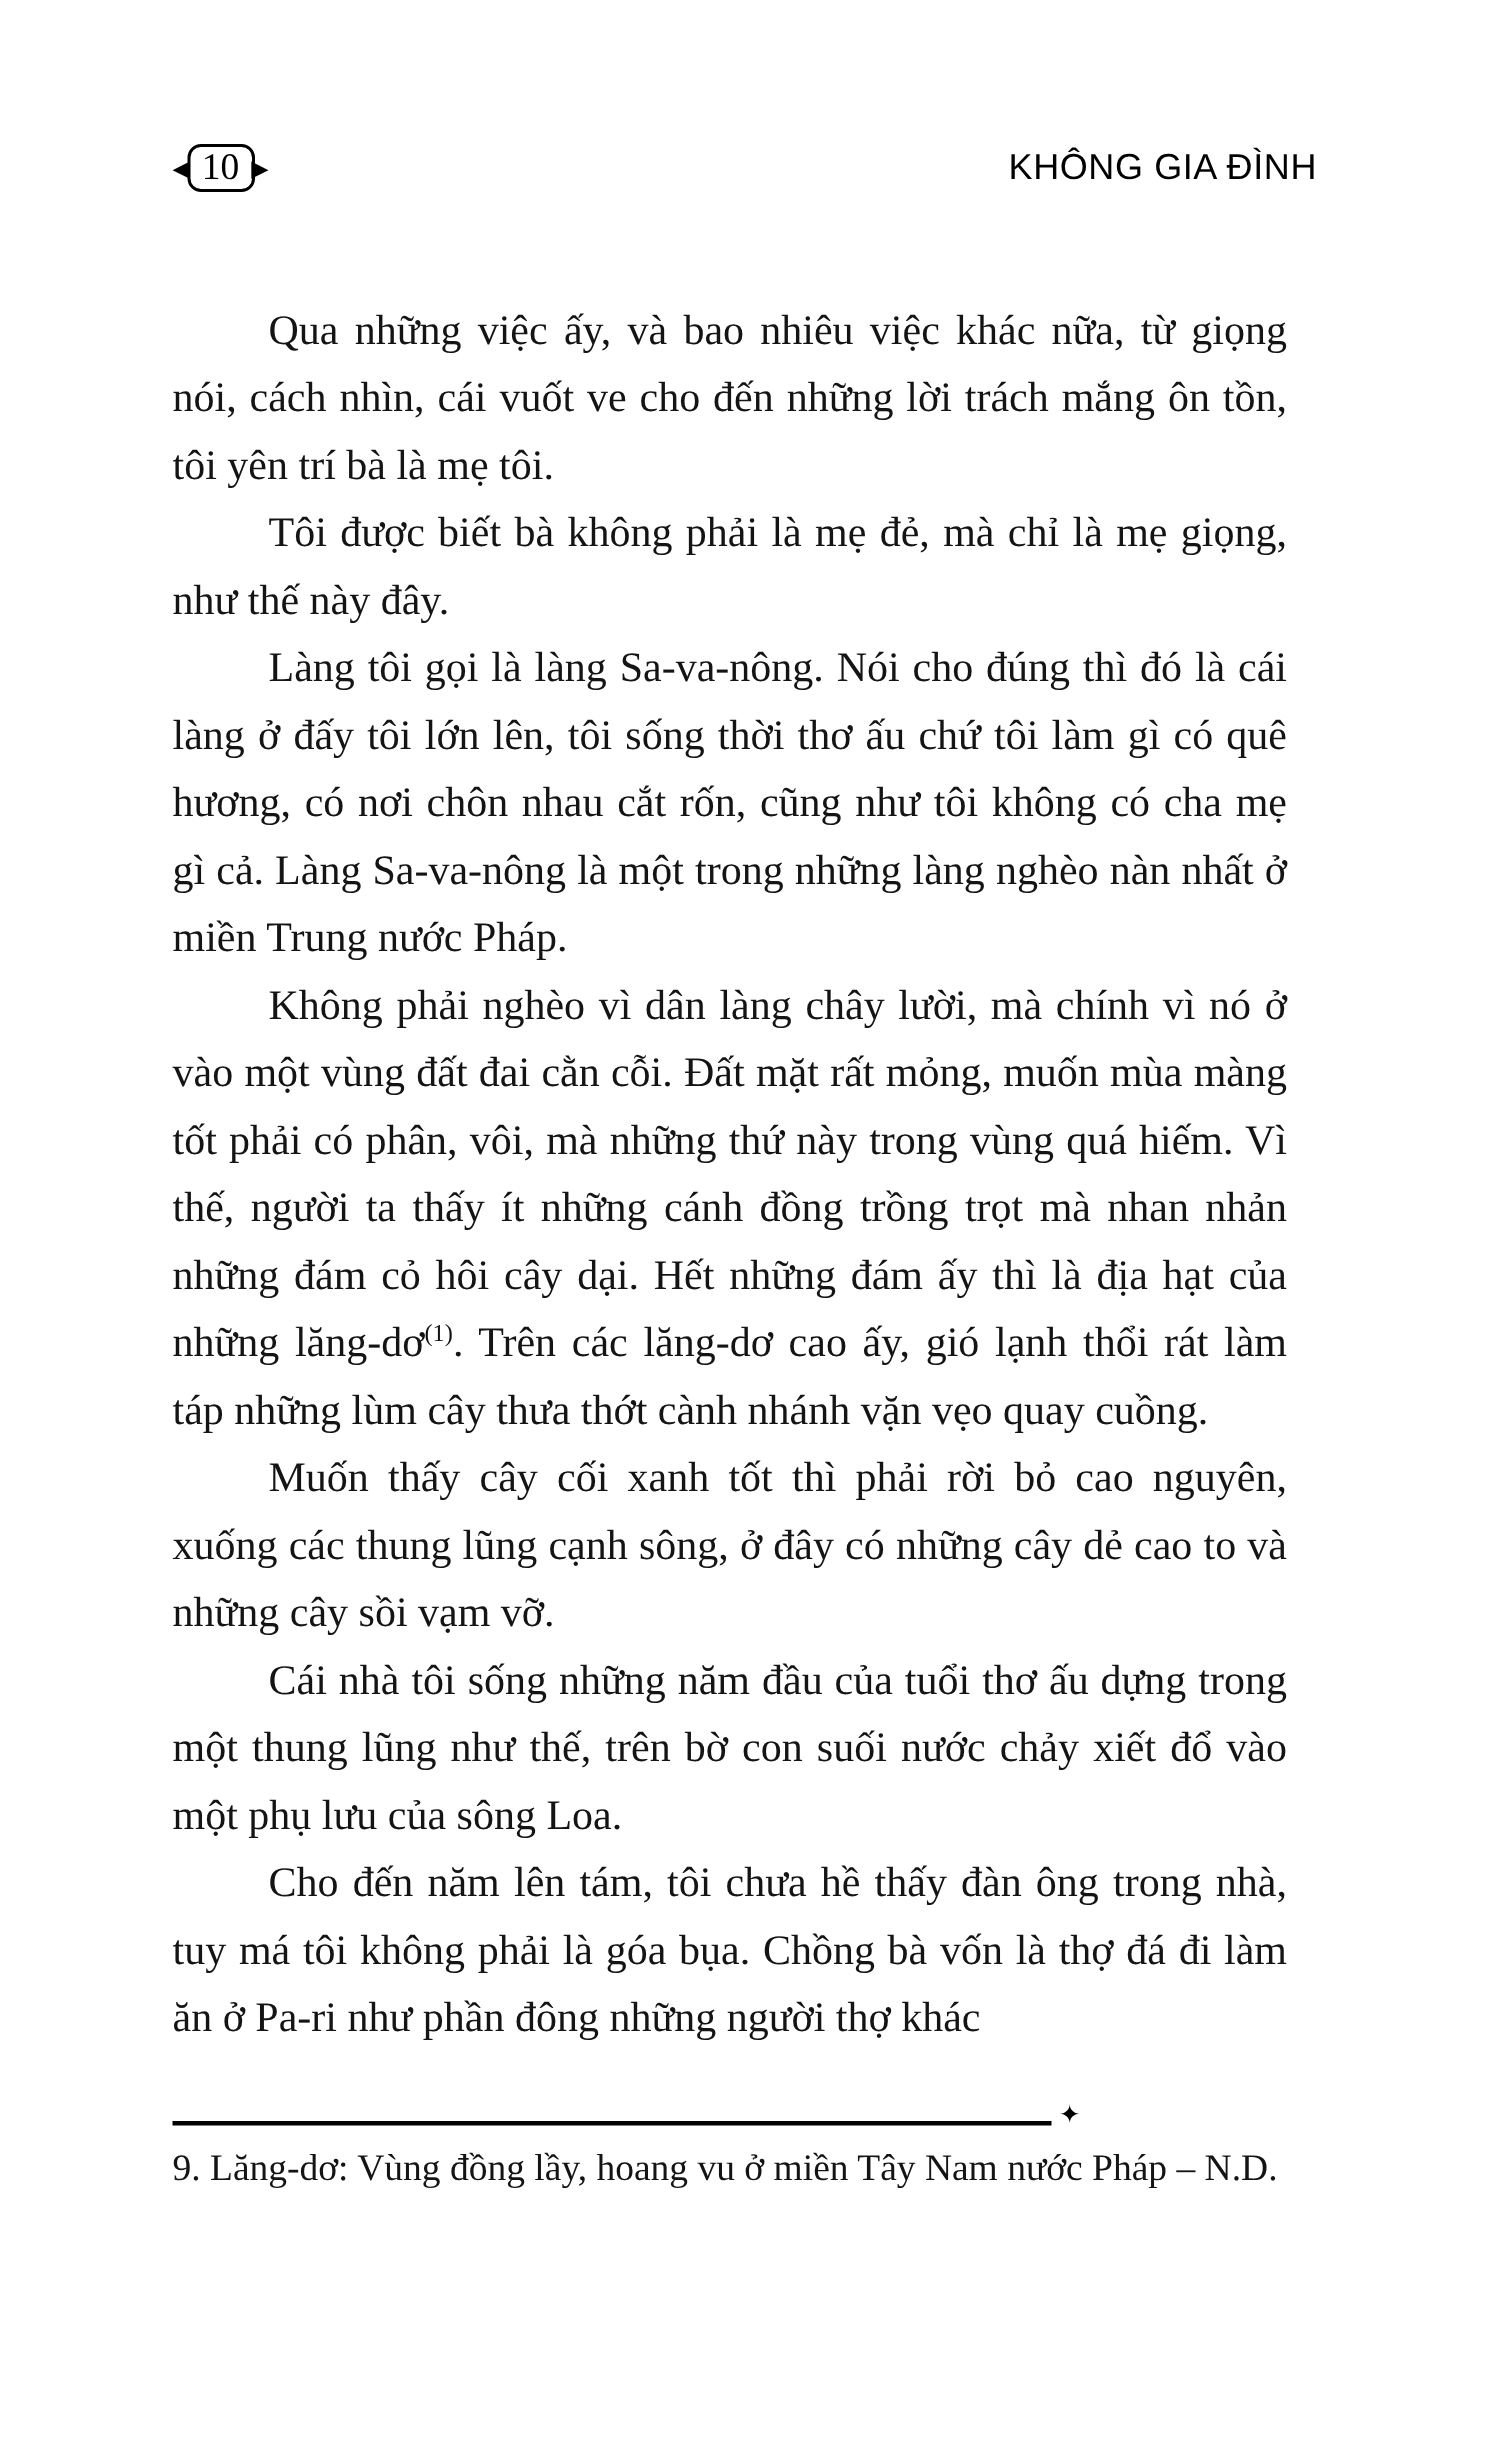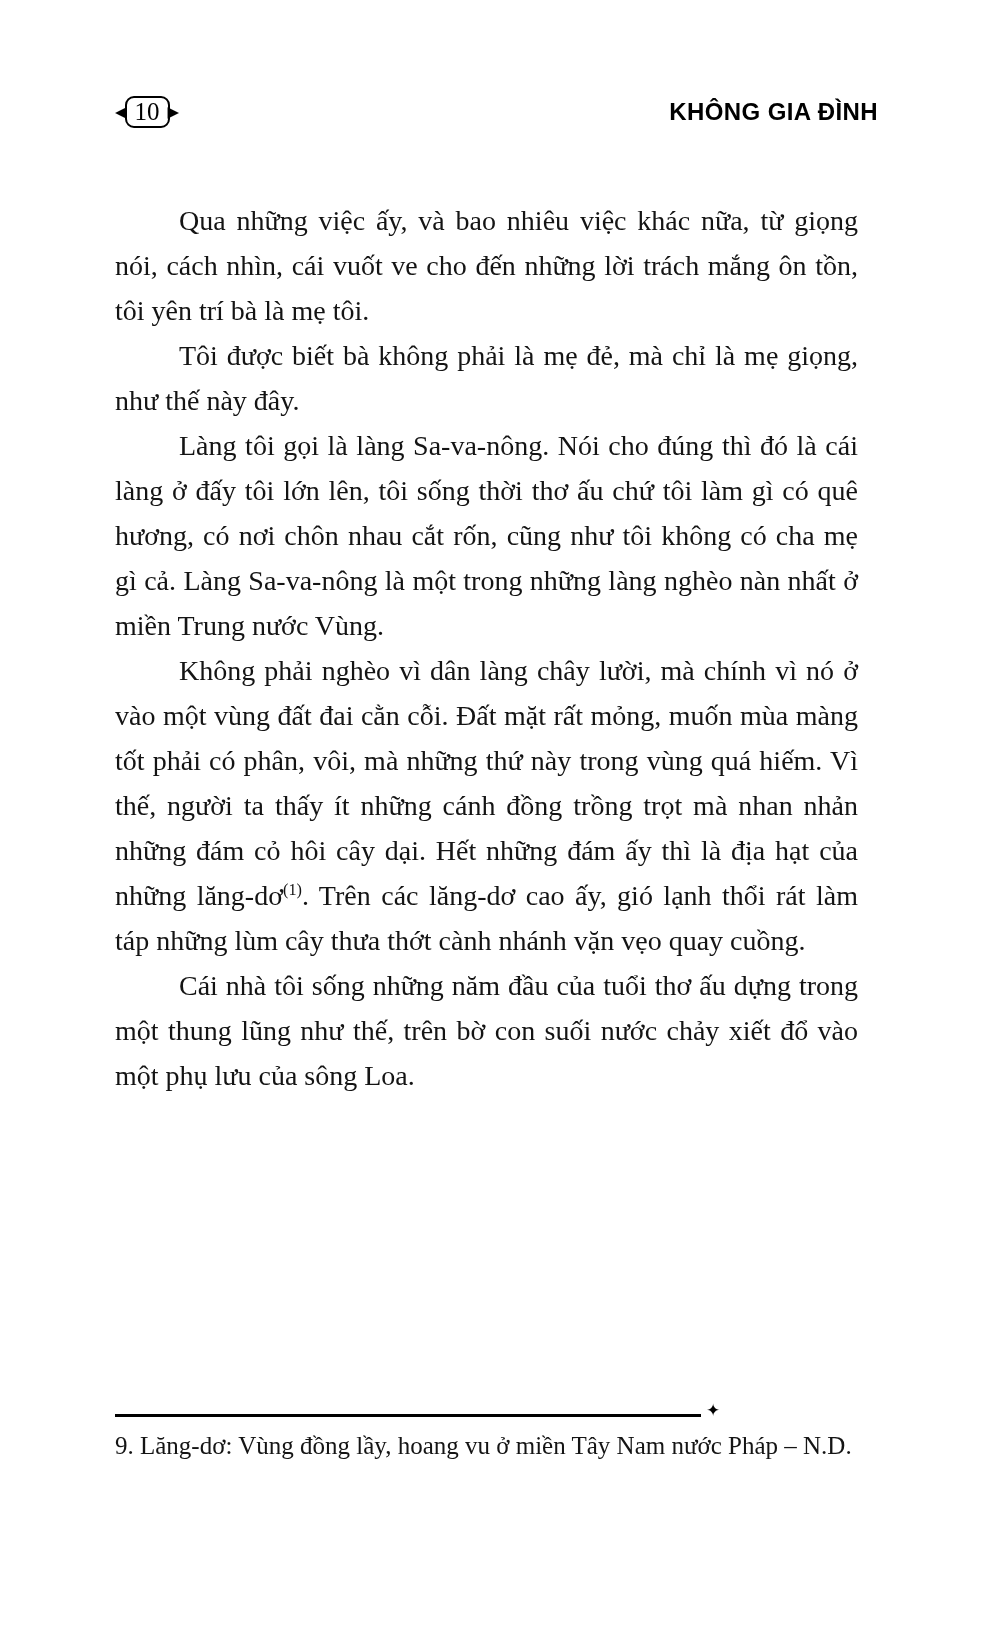--- a/index.html
+++ b/index.html
@@ -50,21 +50,21 @@
     font-size: 25px;
     font-family: "Liberation Serif", "DejaVu Serif", serif;
     color: #000;
     background: #fff;
     box-sizing: border-box;
     padding: 0 8px;
     text-align: center;
   }
   .book-title {
     font-family: "Liberation Sans", "DejaVu Sans", sans-serif;
-    font-weight: 700;
+    font-weight: 400;
     font-size: 24px;
     letter-spacing: 0.4px;
     color: #000;
   }
 
   
   .body-text {
     position: absolute;
     top: 198px;
     left: 115px;
@@ -122,22 +122,24 @@
       <span class="arrow left">◀</span>
       <span class="pagenum-box">10</span>
       <span class="arrow right">▶</span>
     </div>
     <div class="book-title">KHÔNG GIA ĐÌNH</div>
   </div>
 
   <div class="body-text" id="paragraphs">
       <p class="para">Qua những việc ấy, và bao nhiêu việc khác nữa, từ giọng nói, cách nhìn, cái vuốt ve cho đến những lời trách mắng ôn tồn, tôi yên trí bà là mẹ tôi.</p>
       <p class="para">Tôi được biết bà không phải là mẹ đẻ, mà chỉ là mẹ giọng, như thế này đây.</p>
-      <p class="para">Làng tôi gọi là làng Sa-va-nông. Nói cho đúng thì đó là cái làng ở đấy tôi lớn lên, tôi sống thời thơ ấu chứ tôi làm gì có quê hương, có nơi chôn nhau cắt rốn, cũng như tôi không có cha mẹ gì cả. Làng Sa-va-nông là một trong những làng nghèo nàn nhất ở miền Trung nước Vùng.</p>
+      <p class="para">Làng tôi gọi là làng Sa-va-nông. Nói cho đúng thì đó là cái làng ở đấy tôi lớn lên, tôi sống thời thơ ấu chứ tôi làm gì có quê hương, có nơi chôn nhau cắt rốn, cũng như tôi không có cha mẹ gì cả. Làng Sa-va-nông là một trong những làng nghèo nàn nhất ở miền Trung nước Pháp.</p>
       <p class="para">Không phải nghèo vì dân làng chây lười, mà chính vì nó ở vào một vùng đất đai cằn cỗi. Đất mặt rất mỏng, muốn mùa màng tốt phải có phân, vôi, mà những thứ này trong vùng quá hiếm. Vì thế, người ta thấy ít những cánh đồng trồng trọt mà nhan nhản những đám cỏ hôi cây dại. Hết những đám ấy thì là địa hạt của những lăng-dơ<sup>(1)</sup>. Trên các lăng-dơ cao ấy, gió lạnh thổi rát làm táp những lùm cây thưa thớt cành nhánh vặn vẹo quay cuồng.</p>
+      <p class="para">Muốn thấy cây cối xanh tốt thì phải rời bỏ cao nguyên, xuống các thung lũng cạnh sông, ở đây có những cây dẻ cao to và những cây sồi vạm vỡ.</p>
       <p class="para">Cái nhà tôi sống những năm đầu của tuổi thơ ấu dựng trong một thung lũng như thế, trên bờ con suối nước chảy xiết đổ vào một phụ lưu của sông Loa.</p>
+      <p class="para">Cho đến năm lên tám, tôi chưa hề thấy đàn ông trong nhà, tuy má tôi không phải là góa bụa. Chồng bà vốn là thợ đá đi làm ăn ở Pa-ri như phần đông những người thợ khác</p>
     </div>
 
   <span class="ornament">✦</span>
   <div class="footnote-rule"></div>
   <div class="footnote" id="footnote">9. Lăng-dơ: Vùng đồng lầy, hoang vu ở miền Tây Nam nước Pháp – N.D.</div>
 
 </div>
 
 </body></html>

